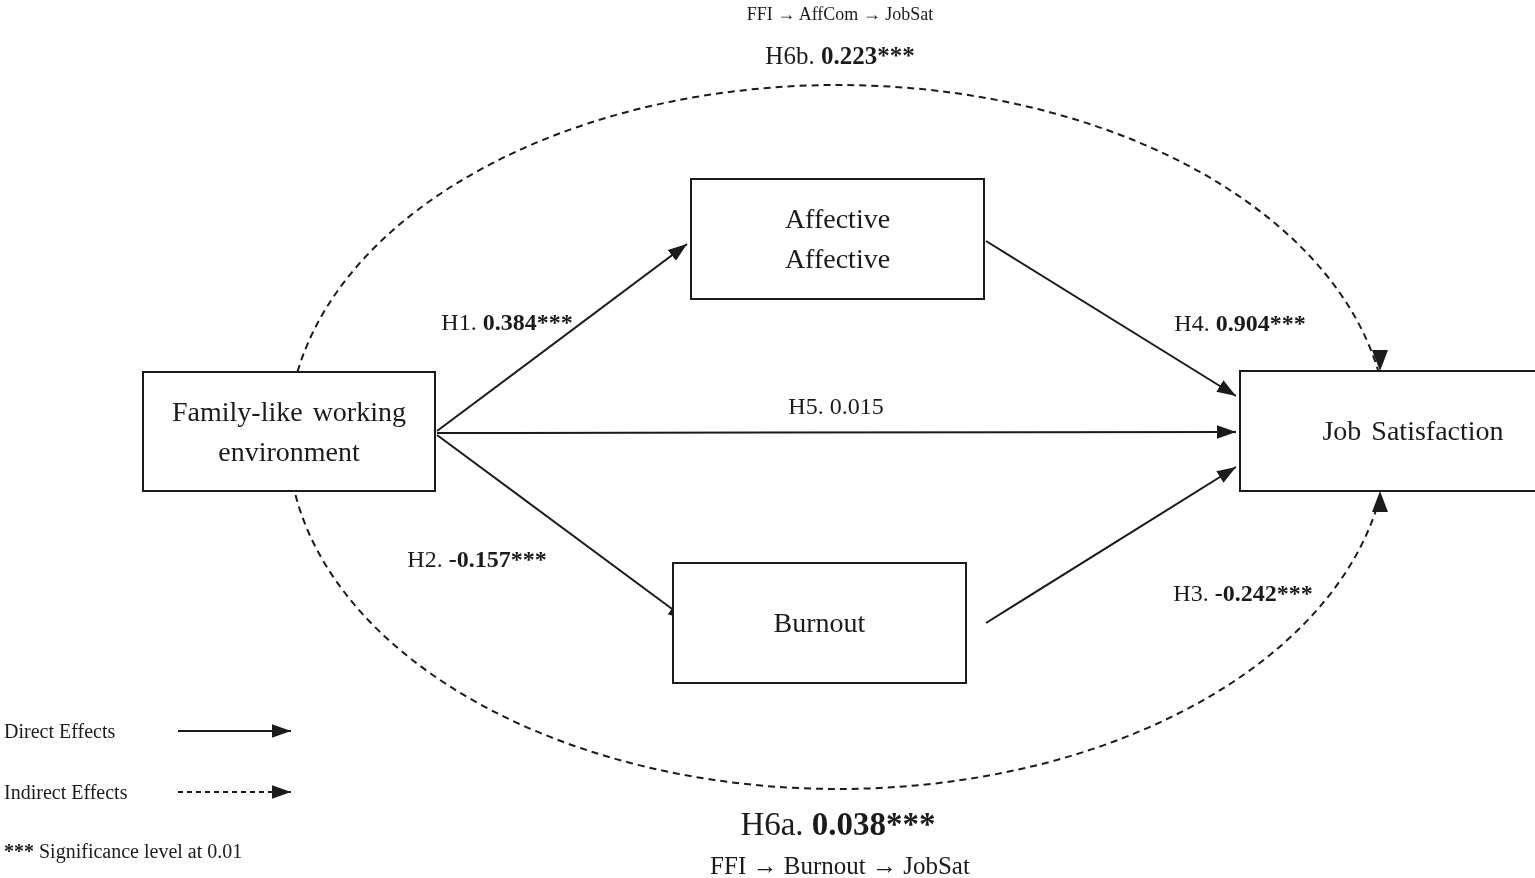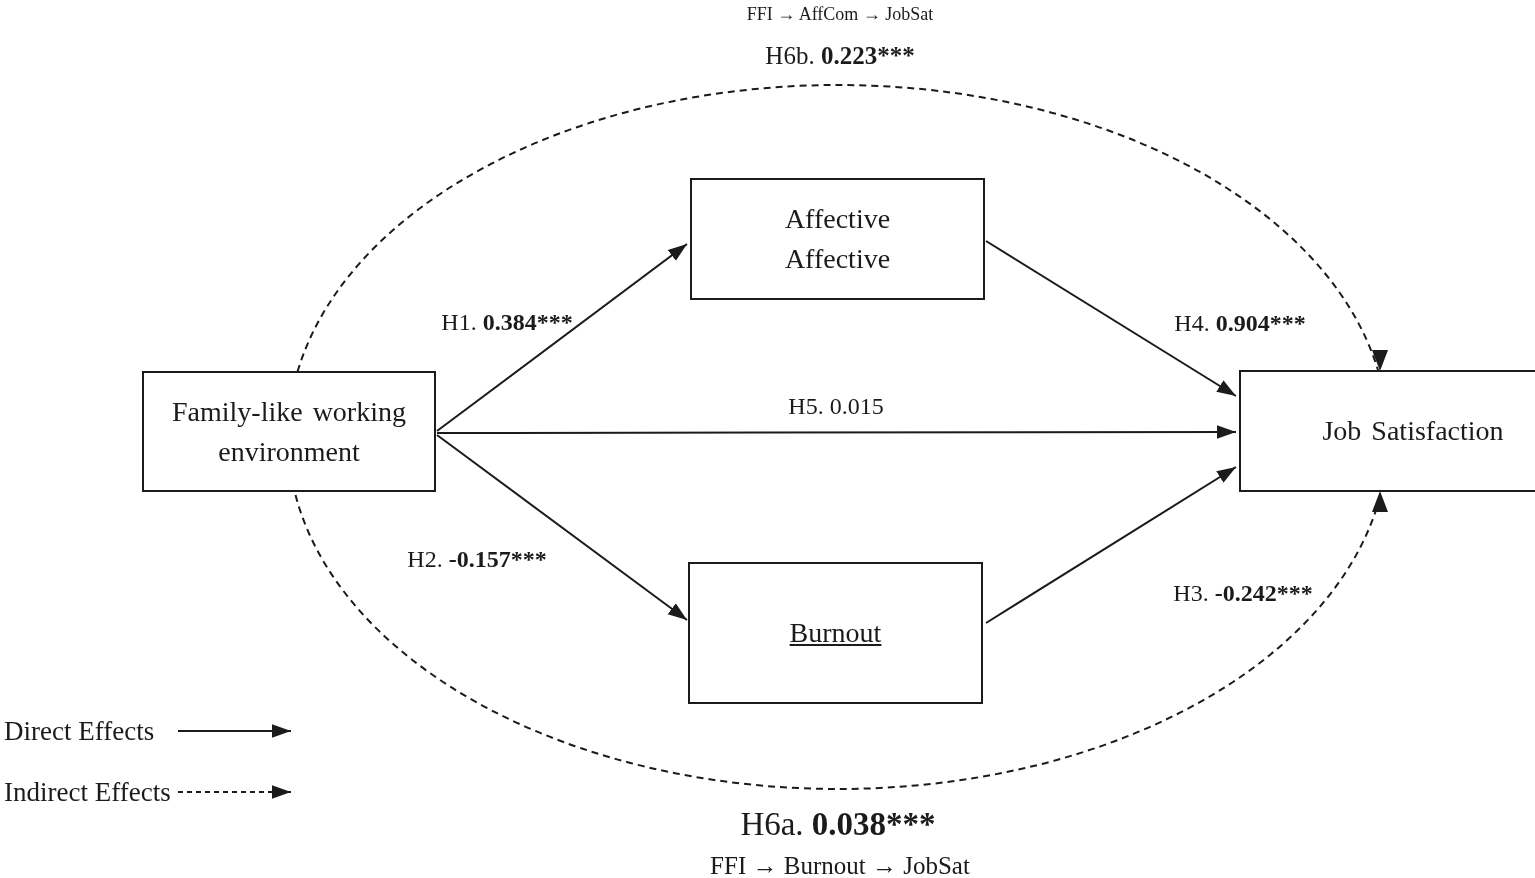--- a/index.html
+++ b/index.html
@@ -28,36 +28,36 @@
     flex-direction: column;
     align-items: center;
     justify-content: center;
     text-align: center;
     font-size: 28px;
     line-height: 1.42;
     word-spacing: 3px;
   }
   #box-flwe    { left: 142px;  top: 371px; width: 294px; height: 121px; }
   #box-affcom  { left: 690px;  top: 178px; width: 295px; height: 122px; }
-  #box-burnout { left: 688px;  top: 562px; width: 295px; height: 142px; text-decoration: underline; }
+  #box-burnout { left: 672px;  top: 562px; width: 295px; height: 122px; }
   #box-jobsat  { left: 1239px; top: 370px; width: 348px; height: 122px; }
   .lbl {
     position: absolute;
     z-index: 2;
     transform: translate(-50%, -50%);
     white-space: nowrap;
     font-size: 24px;
   }
   .lbl .b { font-weight: bold; }
   .legend-lbl {
     position: absolute;
     z-index: 2;
     transform: translate(0, -50%);
     white-space: nowrap;
-    font-size: 27px;
+    font-size: 20px;
   }
   .legend-lbl .b { font-weight: bold; }
 </style>
 </head>
 <body>
 
 <div id="stage">
 
   <svg id="wires" viewBox="0 0 1535 878" xmlns="http://www.w3.org/2000/svg">
     <defs>
@@ -124,14 +124,18 @@
   </div>
 
   <div class="lbl" style="left:838px; top:824px; font-size:33px;">
     <span>H6a.</span>
     <span class="b">0.038***</span>
   </div>
   <div class="lbl" style="left:840px; top:866px; font-size:25px;">FFI → Burnout → JobSat</div>
 
   <div class="legend-lbl" style="left:4px; top:731px;">Direct Effects</div>
   <div class="legend-lbl" style="left:4px; top:792px;">Indirect Effects</div>
+  <div class="legend-lbl" style="left:4px; top:851px;">
+    <span class="b">***</span>
+    <span>Significance level at 0.01</span>
+  </div>
 
 </div>
 
 </body></html>

